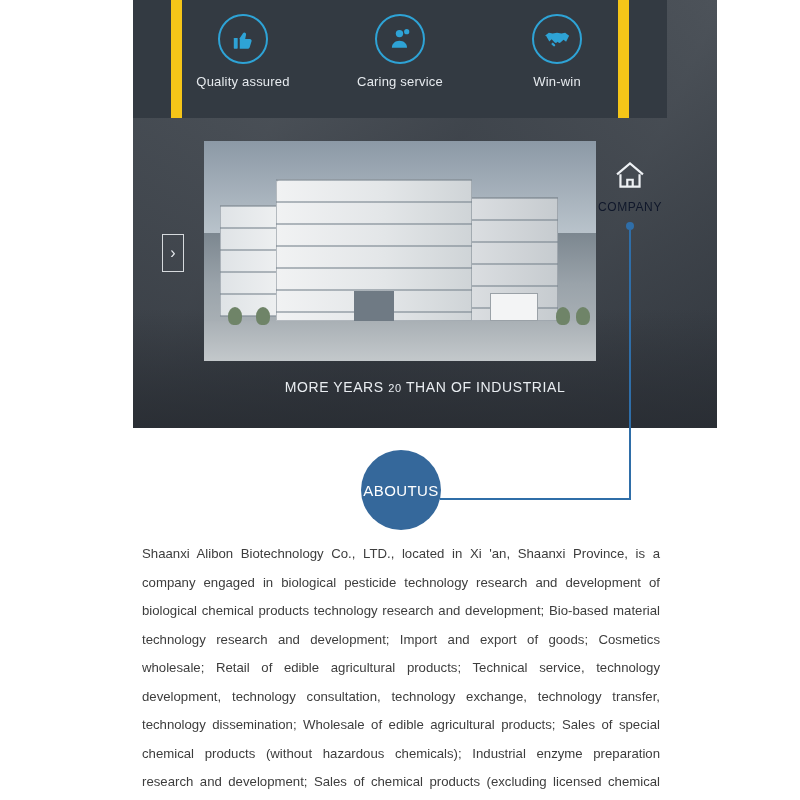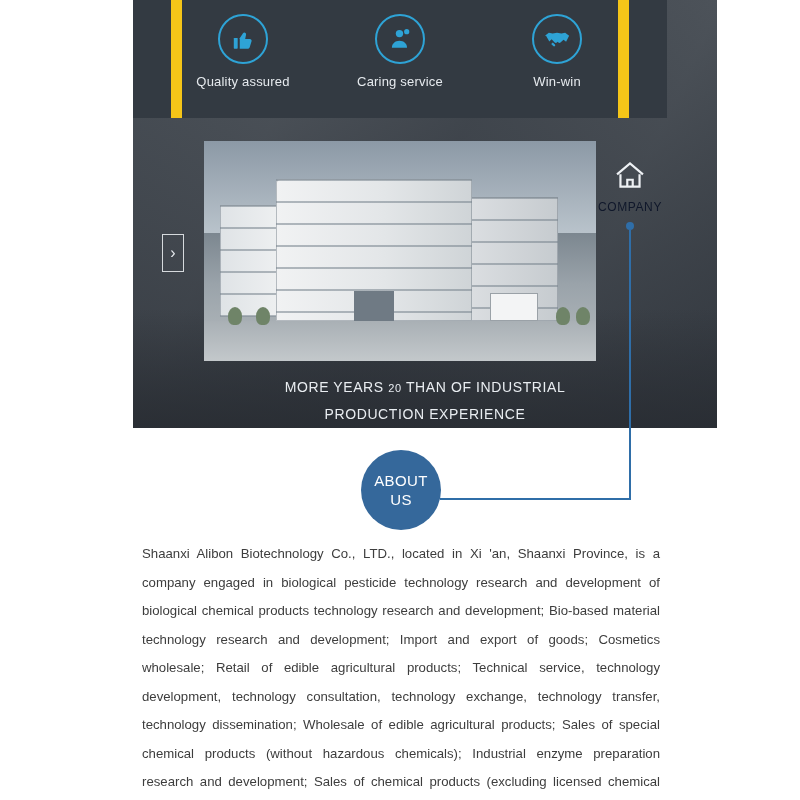--- a/index.html
+++ b/index.html
@@ -265,21 +265,21 @@
   .about-badge {
     position: absolute;
     left: 361px;
     top: 450px;
     width: 80px;
     height: 80px;
     border-radius: 50%;
     background: #35689b;
     color: #ffffff;
     display: flex;
-    flex-direction: column;
+    flex-direction: row;
     align-items: center;
     justify-content: center;
     font-size: 15px;
     line-height: 19px;
     letter-spacing: 0.4px;
   }
 
   
   .about-text {
     position: absolute;
@@ -364,21 +364,20 @@
     </div>
 
     <div class="slider-arrow">
       <span>›</span>
     </div>
 
     <div class="hero-caption">
       <div>
         <span>MORE YEARS </span><span class="small-num">20</span><span> THAN OF INDUSTRIAL</span>
       </div>
-      <div>PRODUCTION EXPERIENCE</div>
     </div>
   </div>
 
   <div class="company-marker">
     <span>
       <svg width="34" height="30" viewBox="0 0 24 22" fill="none" stroke="#eef1f4" stroke-width="1.6">
         <path d="M2.5 10.5 12 2.5l9.5 8"></path>
         <path d="M5 10.5V19.5h14V10.5"></path>
         <path d="M10 19.5v-5h4v5"></path>
       </svg>

